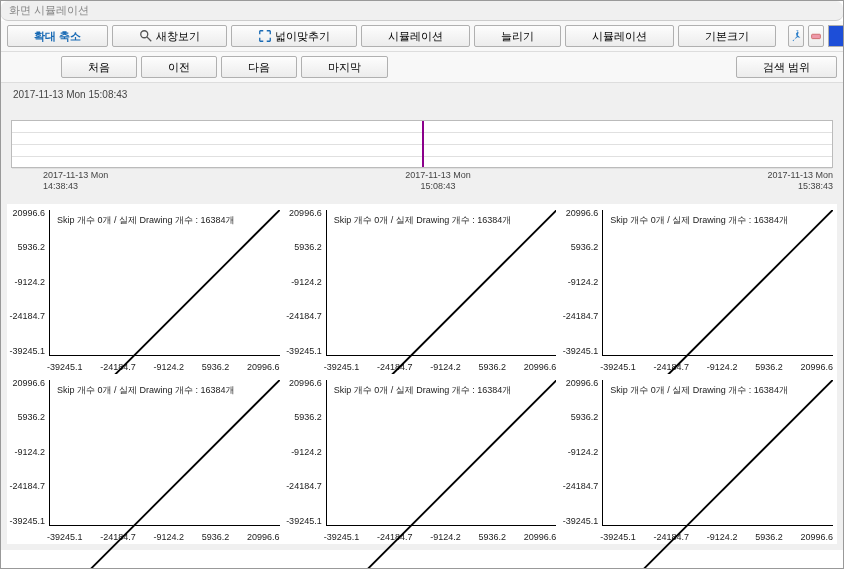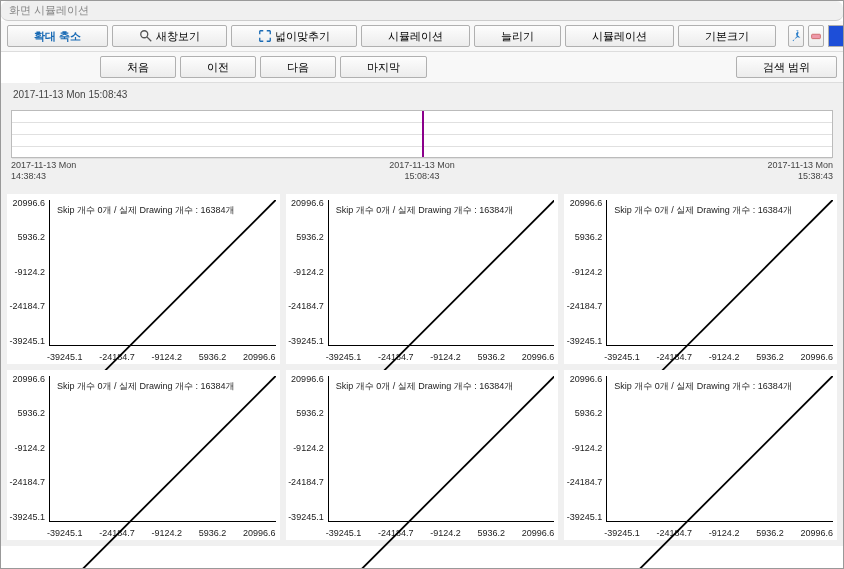--- a/index.html
+++ b/index.html
@@ -29,21 +29,20 @@
   border-bottom: 1px solid #ddd;
   flex-wrap: nowrap;
 }
 .toolbar-row2 {
   display: flex;
   align-items: center;
   gap: 4px;
   padding: 4px 6px 4px 60px;
   background: #f8f8f8;
   border-bottom: 1px solid #ddd;
-  margin-left: 39px;
 }
 .btn {
   background: linear-gradient(#fdfdfd, #ececec);
   border: 1px solid #b0b0b0;
   border-radius: 2px;
   padding: 3px 26px;
   font-size: 11px;
   cursor: pointer;
   white-space: nowrap;
   display: inline-flex;
@@ -88,21 +87,21 @@
 }
 
 .timeline-area {
   padding: 6px 10px;
   background: #f0f0f0;
 }
 .timeline-header {
   font-size: 10px;
   color: #444;
   padding-left: 2px;
-  margin-bottom: 10px;
+  margin-bottom: 20px;
 }
 .timeline-grid {
   background: #fff;
   border: 1px solid #bbb;
   height: 48px;
   position: relative;
 }
 .timeline-grid-row {
   height: 12px;
   border-bottom: 1px solid #e0e0e0;
@@ -116,28 +115,27 @@
   width: 2px;
   background: #8b008b;
 }
 .timeline-labels {
   display: flex;
   justify-content: space-between;
   font-size: 9px;
   color: #444;
   margin-top: 2px;
 }
-.timeline-label { text-align: center; line-height: 1.2; }
+.timeline-label { text-align: center; line-height: 1.2; margin-left: 32px; }
 .timeline-label.left { text-align: left; }
 .timeline-label.right { text-align: right; }
 
 .chart-grid {
   display: grid;
   grid-template-columns: repeat(3, 1fr);
-  gap: 6px;
   padding: 6px;
   background: #f0f0f0;
 }
 .chart-panel {
   background: #fff;
   position: relative;
   height: 170px;
 }
 .chart-y-axis {
   position: absolute;

